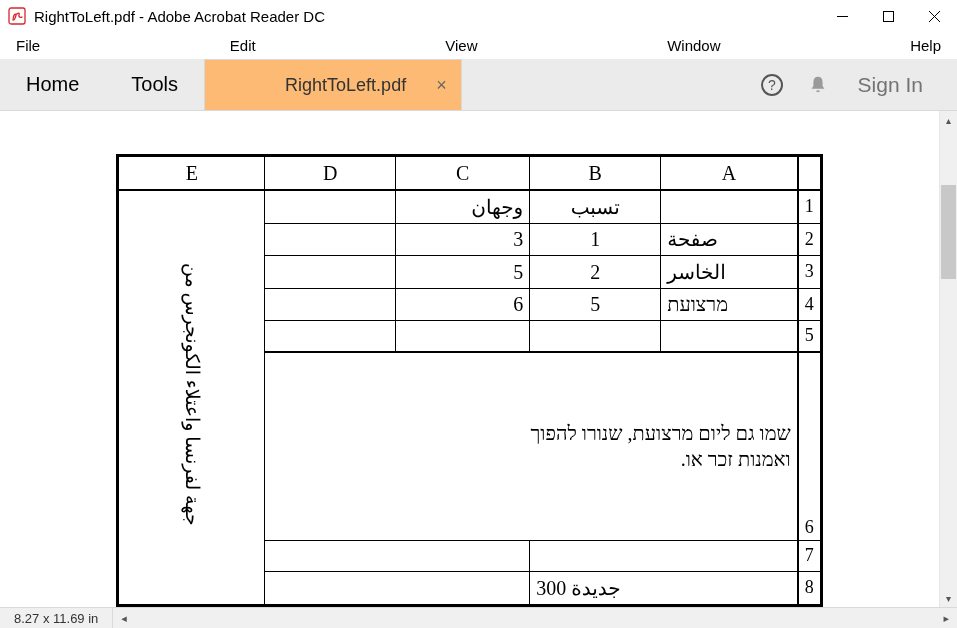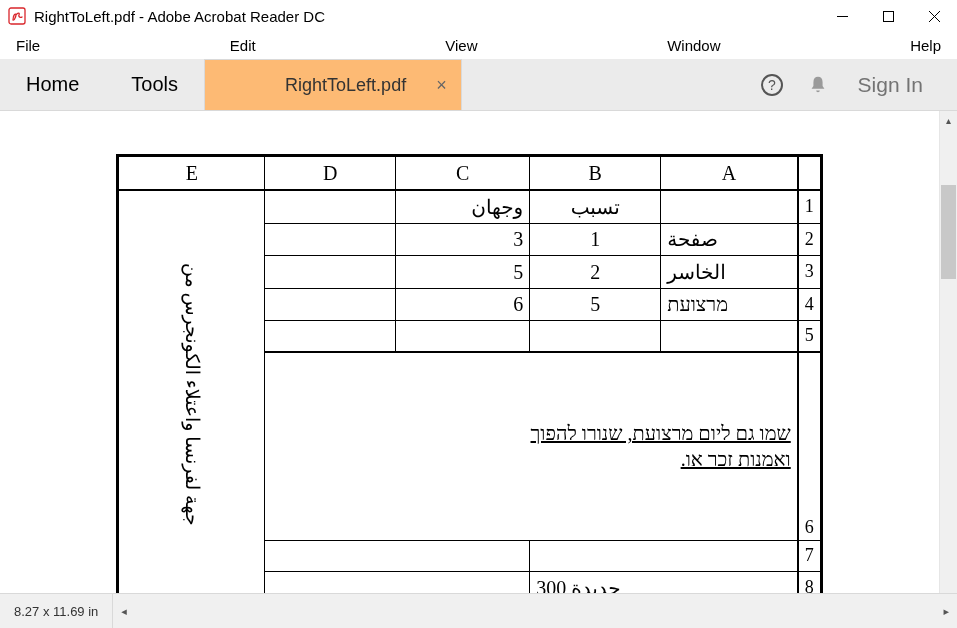--- a/index.html
+++ b/index.html
@@ -22,21 +22,21 @@
 .toolbar .right { margin-left: auto; display: flex; align-items: center; gap: 18px; padding-right: 26px; }
 .toolbar .icon-btn { width: 28px; height: 28px; display: flex; align-items: center; justify-content: center; color: #555; }
 .toolbar .signin { font-size: 21px; color: #737373; padding: 0 8px; }
 
 .content { position: absolute; top: 111px; left: 0; right: 0; bottom: 21px; display: flex; }
 .viewer { flex: 1; overflow: hidden; background: #fff; display: flex; justify-content: center; padding-top: 43px; }
 .vscroll { width: 18px; background: #f0f0f0; position: relative; border-left: 1px solid #e6e6e6; }
 .vscroll .arrow { height: 18px; display: flex; align-items: center; justify-content: center; color: #555; font-size: 10px; }
 .vscroll .thumb { position: absolute; top: 74px; left: 1px; right: 1px; height: 94px; background: #c8c8c8; }
 
-.statusbar { position: absolute; bottom: 0; left: 0; right: 0; height: 35px; background: #f0f0f0; border-top: 1px solid #d9d9d9; display: flex; align-items: center; font-size: 13px; }
+.statusbar { position: absolute; bottom: 0; left: 0; right: 0; height: 21px; background: #f0f0f0; border-top: 1px solid #d9d9d9; display: flex; align-items: center; font-size: 13px; }
 .statusbar .size { padding: 0 14px; border-right: 1px solid #d9d9d9; height: 100%; display: flex; align-items: center; color: #333; }
 .statusbar .hscroll { flex: 1; display: flex; align-items: center; justify-content: space-between; padding: 0 4px; position: relative; }
 .statusbar .hscroll .arrow { color: #555; font-size: 11px; padding: 0 4px; }
 .statusbar .hscroll .track { flex:1; height: 100%; position: relative; }
 .statusbar .hscroll .thumb { position: absolute; left: 232px; top: 3px; bottom: 3px; width: 296px; background: #c8c8c8; }
 
 
 .pdf-table { border-collapse: collapse; font-family: "Times New Roman", serif; font-size: 20px; line-height: 1.3; }
 .pdf-table th, .pdf-table td { border: 1px solid #000; padding: 0 6px; vertical-align: middle; height: 26px; }
 .pdf-table { border: 3px solid #000; }
@@ -155,21 +155,21 @@
         <td class="col-n">4</td>
       </tr>
       <tr class="row5-sep">
         <td class="col-d"></td>
         <td class="col-c"></td>
         <td class="col-b"></td>
         <td class="col-a"></td>
         <td class="col-n">5</td>
       </tr>
       <tr>
-        <td colspan="4" class="merged" style="height:156px; vertical-align:middle; text-align:center;text-decoration:underline;">
+        <td colspan="4" class="merged" style="height:156px; vertical-align:middle; text-align:center;">
           <div style="text-align:right; width:280px; margin-left:auto;" dir="rtl">שמו גם ליום מרצועת, שנורו להפוך ואמנות זכר או.</div>
         </td>
         <td class="col-n" style="vertical-align:bottom;">6</td>
       </tr>
       <tr>
         <td colspan="2"></td>
         <td colspan="2" class="col-a"></td>
         <td class="col-n">7</td>
       </tr>
       <tr>

